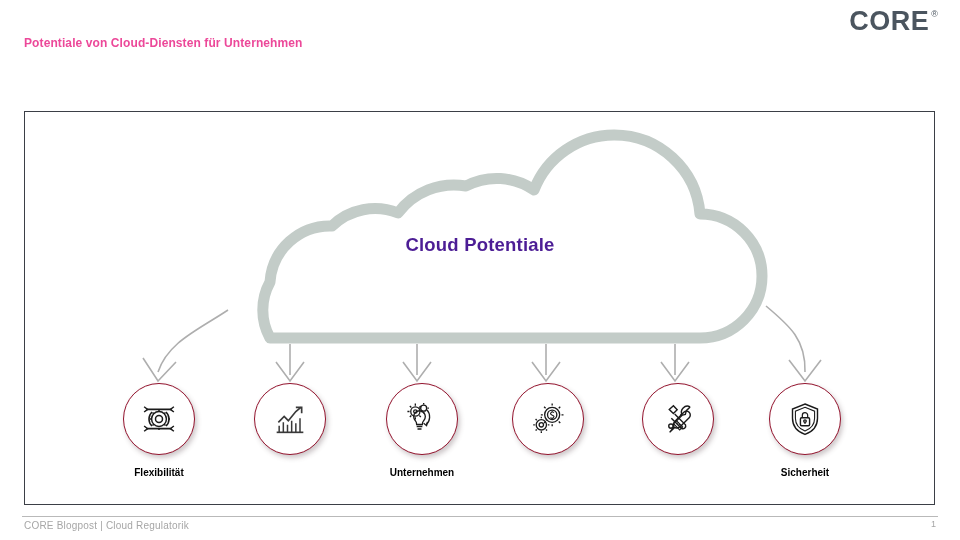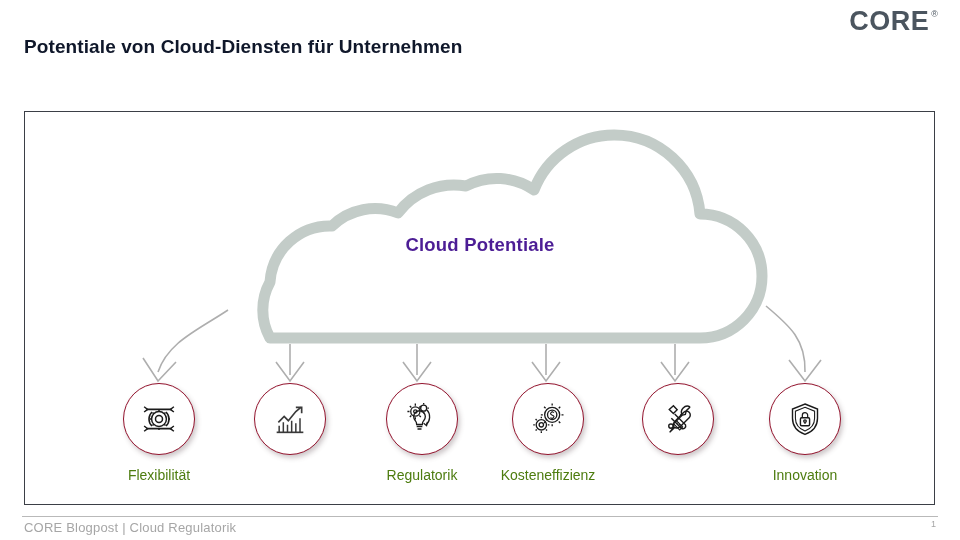--- a/index.html
+++ b/index.html
@@ -14,23 +14,23 @@
     overflow: hidden;
     font-family: "Liberation Sans", sans-serif;
     -webkit-font-smoothing: antialiased;
   }
 
   
   #slide-title {
     position: absolute;
     left: 24px;
     top: 36px;
-    font-size: 19px;
+    font-size: 12px;
     font-weight: bold;
-    color: #0f172a;
+    color: #ec4899;
     letter-spacing: 0.1px;
     white-space: nowrap;
   }
 
   #brand-logo {
     position: absolute;
     right: 22px;
     top: 8px;
     display: flex;
     align-items: flex-start;
@@ -102,38 +102,39 @@
     display: flex;
     align-items: center;
     justify-content: center;
     box-sizing: border-box;
   }
   .node-icon svg {
     display: block;
   }
   .node-label {
     margin-top: 12px;
-    font-size: 14px;
-    color: #4d7c0f;
+    font-size: 10px;
+    color: #000000;
     white-space: nowrap;
+    font-weight: bold;
   }
 
   #footer-rule {
     position: absolute;
     left: 22px;
     top: 516px;
     width: 916px;
     height: 1px;
     background: #b9b9b9;
   }
   #footer-text {
     position: absolute;
     left: 24px;
     top: 520px;
-    font-size: 13px;
+    font-size: 10px;
     color: #a6a6a6;
     letter-spacing: 0.2px;
   }
   #footer-page {
     position: absolute;
     right: 24px;
     top: 519px;
     font-size: 9px;
     color: #a6a6a6;
   }
@@ -236,38 +237,37 @@
         <path d="M16 8 v-2.5 M16 22 v2.5 M9 15 h-2.5 M23 15 h2.5 M11.2 10.2 l-1.8-1.8 M20.8 10.2 l1.8-1.8 M11.2 19.8 l-1.8 1.8 M20.8 19.8 l1.8 1.8"></path>
         <circle cx="26" cy="11" r="3.6"></circle>
         <path d="M26 6.5 v-1.8 M26 15.5 v1.8 M21.5 11 h-1.8 M30.5 11 h1.8"></path>
         <path d="M26 26 a7 7 0 1 0 -10 0 c1.6 1.8 1.6 2.8 1.6 4.6 h6.8 c0 -1.8 0 -2.8 1.6 -4.6 z"></path>
         <path d="M17.6 33 h6.8 M18.6 36 h4.8"></path>
         <path d="M30 13 a13 13 0 0 1 -1 18" stroke-width="1.6"></path>
         <path d="M26 29 l3.5 3 1 -4.6" stroke-width="1.5"></path>
       </svg>
     </span>
   </div>
-  <div class="node-label">Regulatorik</div>
+  <div class="node-label">Unternehmen</div>
 </div>
 
 <div class="node" style="left:473px; top:383px;">
   <div class="node-circle">
     <span class="node-icon">
       <svg width="40" height="40" viewBox="0 0 48 48" fill="none" stroke="#1b1b1b" stroke-width="1.6">
         <circle cx="29" cy="19" r="9"></circle>
         <path d="M29 7.8 v-2.4 M29 30.2 v2.4 M17.8 19 h-2.4 M40.2 19 h2.4 M21.1 11.1 l-1.8-1.8 M36.9 11.1 l1.8-1.8 M21.1 26.9 l-1.8 1.8 M36.9 26.9 l1.8 1.8"></path>
         <circle cx="29" cy="19" r="5.6"></circle>
         <path d="M31.2 16.2 a2.6 2.6 0 0 0 -4.2 1.3 c0 2.4 4.2 1.4 4.2 3.6 a2.6 2.6 0 0 1 -4.3 1.3 M29 14.3 v1.2 M29 22.8 v1.2" stroke-width="1.3"></path>
         <circle cx="16" cy="31" r="6.2"></circle>
         <path d="M16 23.2 v-1.9 M16 38.8 v1.9 M8.2 31 h-1.9 M23.8 31 h1.9 M10.5 25.5 l-1.4-1.4 M21.5 25.5 l1.4-1.4 M10.5 36.5 l-1.4 1.4 M21.5 36.5 l1.4 1.4"></path>
         <circle cx="16" cy="31" r="2.6"></circle>
       </svg>
     </span>
   </div>
-  <div class="node-label">Kosteneffizienz</div>
 </div>
 
 <div class="node" style="left:603px; top:383px;">
   <div class="node-circle">
     <span class="node-icon">
       <svg width="40" height="40" viewBox="0 0 48 48" fill="none" stroke="#1b1b1b" stroke-width="1.7">
         <path d="M34 8 l-5.5 5.5 a7.5 7.5 0 0 1 -1.5 8.5 l-10 10 a4.5 4.5 0 1 1 -6.4 -6.4 l10 -10 a7.5 7.5 0 0 1 8.5 -1.5 L34 8 z" transform="rotate(180 24 24)"></path>
         <path d="M13.5 12.5 l5 -4.5 4.5 5 -4.5 4.5 z"></path>
         <path d="M20 18 l13 13 a3.5 3.5 0 0 1 -4.5 4.5 L16 23"></path>
         <circle cx="15.5" cy="32.5" r="2.6"></circle>
@@ -289,18 +289,18 @@
       <svg width="40" height="40" viewBox="0 0 48 48" fill="none" stroke="#1b1b1b" stroke-width="1.7">
         <path d="M24 6 L39 12 v11 c0 10 -7 16.5 -15 19.5 C16 39.5 9 33 9 23 V12 z"></path>
         <path d="M24 10 L35.5 14.6 v8.4 c0 8 -5.5 13 -11.5 15.5 C18 36 12.5 31 12.5 23 v-8.4 z" stroke-width="1.3"></path>
         <rect x="18.5" y="22.5" width="11" height="9.5" rx="1.4"></rect>
         <path d="M20.8 22.5 v-3 a3.2 3.2 0 0 1 6.4 0 v3" stroke-width="1.5"></path>
         <circle cx="24" cy="26.5" r="1.5"></circle>
         <path d="M24 27.8 v2.2" stroke-width="1.4"></path>
       </svg>
     </span>
   </div>
-  <div class="node-label">Innovation</div>
+  <div class="node-label">Sicherheit</div>
 </div>
 
 <div id="footer-rule"></div>
 <div id="footer-text">CORE Blogpost  | Cloud Regulatorik</div>
 <div id="footer-page">1</div>
 
 </body></html>

